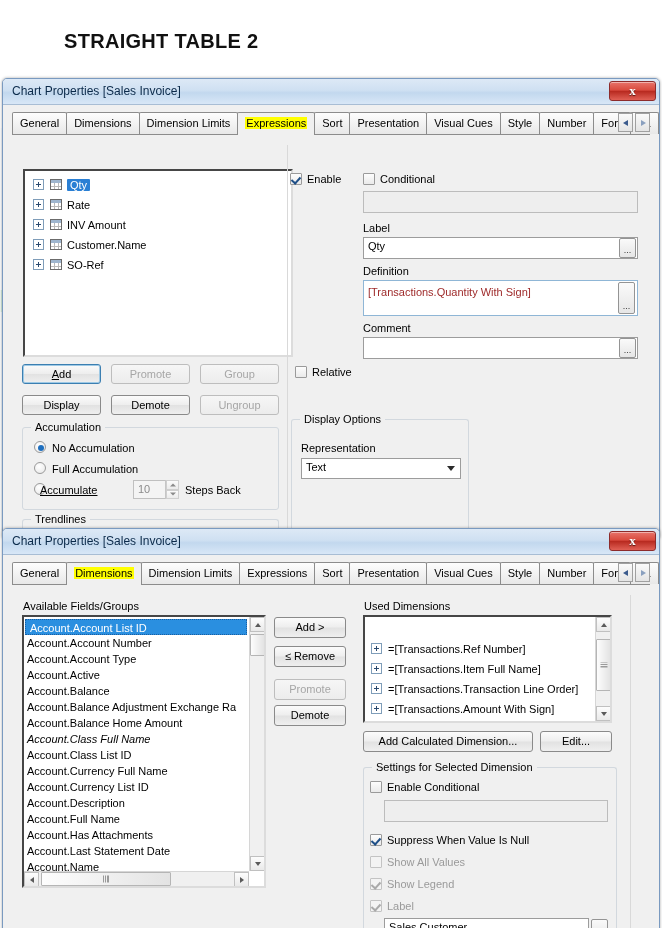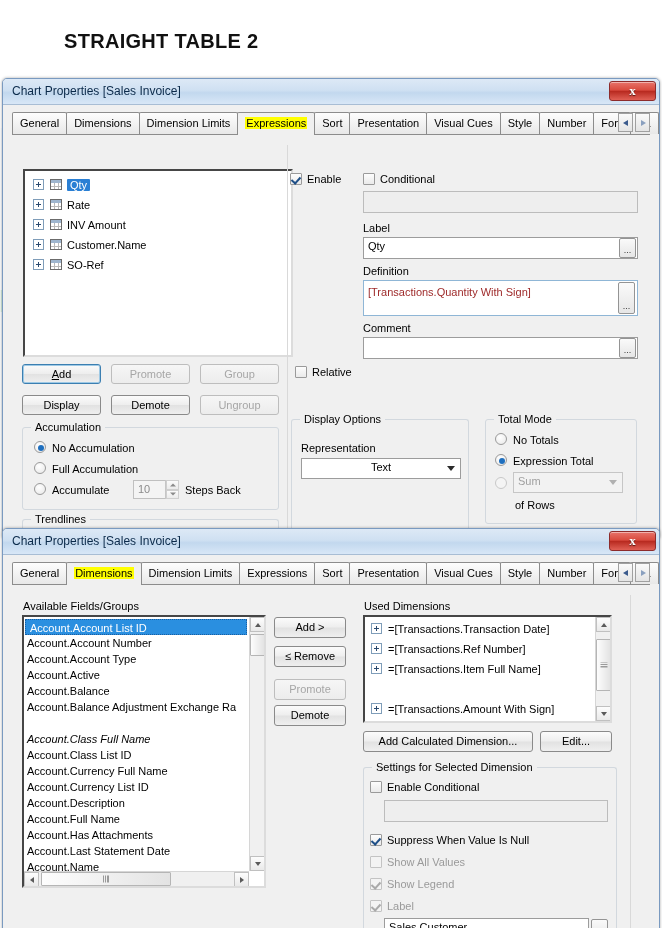--- a/index.html
+++ b/index.html
@@ -327,21 +327,21 @@
       <span>Ungroup</span>
     </div>
 
     <div class="group" style="left:19px; top:322px; width:257px; height:83px;">
       <div class="gtitle">Accumulation</div>
       <div class="rb sel" style="left:11px; top:13px;"></div>
       <div class="lbl" style="left:29px; top:14px;">No Accumulation</div>
       <div class="rb" style="left:11px; top:34px;"></div>
       <div class="lbl" style="left:29px; top:35px;">Full Accumulation</div>
       <div class="rb" style="left:11px; top:55px;"></div>
-      <div class="lbl" style="left:29px; top:56px;">Accumulate</div>
+      <div class="lbl" style="left:17px; top:56px;text-decoration:underline;">Accumulate</div>
       <div class="spin" style="left:110px; top:52px; width:46px; height:19px;">
         <span>10</span>
       </div>
       <div class="spinbtns" style="left:142px; top:52px; width:14px; height:19px;">
         <div class="su">
             <i></i>
           </div>
         <div class="sd">
             <i></i>
           </div>
@@ -406,44 +406,29 @@
     <div class="elipbtn" style="left:616px; top:233px; height:20px;">
       <span>...</span>
     </div>
 
     <div class="cb" style="left:292px; top:261px;"></div>
     <div class="lbl" style="left:309px; top:261px;">Relative</div>
 
     <div class="group" style="left:288px; top:314px; width:178px; height:146px; border-bottom:none;">
       <div class="gtitle">Display Options</div>
       <div class="lbl" style="left:9px; top:22px;">Representation</div>
-      <div class="combo" style="left:9px; top:38px; width:160px; height:21px;text-align:center;">
+      <div class="combo" style="left:9px; top:38px; width:160px; height:21px;">
         <span>Text</span>
         <span class="arrow">
             <i></i>
           </span>
       </div>
       <div class="lbl" style="left:9px; top:131px;">Image Formatting</div>
     </div>
 
-    <div class="group" style="left:482px; top:314px; width:152px; height:105px;">
-      <div class="gtitle">Total Mode</div>
-      <div class="rb" style="left:9px; top:13px;"></div>
-      <div class="lbl" style="left:27px; top:14px;">No Totals</div>
-      <div class="rb sel" style="left:9px; top:34px;"></div>
-      <div class="lbl" style="left:27px; top:35px;">Expression Total</div>
-      <div class="rb dis" style="left:9px; top:57px;"></div>
-      <div class="combo dis" style="left:27px; top:52px; width:110px; height:21px;">
-        <span>Sum</span>
-        <span class="arrow">
-            <i></i>
-          </span>
-      </div>
-      <div class="lbl" style="left:29px; top:79px;">of Rows</div>
-    </div>
 
   </div>
 </div>
 
 <div class="dialog" style="left:2px; top:528px; width:658px; height:404px;">
 
   <div class="titlebar">
     <div class="title">Chart Properties [Sales Invoice]</div>
     <div class="closebtn">
       <div class="x">x</div>
@@ -478,20 +463,21 @@
 
     <div class="lbl" style="left:20px; top:45px;">Available Fields/Groups</div>
 
     <div class="listbox inset" style="left:19px; top:60px; width:244px; height:273px;">
       <div class="lrow sel" style="top:2px; width:222px;">Account.Account List ID</div>
       <div class="lrow" style="top:18px;">Account.Account Number</div>
       <div class="lrow" style="top:34px;">Account.Account Type</div>
       <div class="lrow" style="top:50px;">Account.Active</div>
       <div class="lrow" style="top:66px;">Account.Balance</div>
       <div class="lrow" style="top:82px;">Account.Balance Adjustment Exchange Ra</div>
+      <div class="lrow" style="top:98px;">Account.Balance Home Amount</div>
       <div class="lrow" style="top:114px;font-style:italic;">Account.Class Full Name</div>
       <div class="lrow" style="top:130px;">Account.Class List ID</div>
       <div class="lrow" style="top:146px;">Account.Currency Full Name</div>
       <div class="lrow" style="top:162px;">Account.Currency List ID</div>
       <div class="lrow" style="top:178px;text-align:right;">Account.Description</div>
       <div class="lrow" style="top:194px;">Account.Full Name</div>
       <div class="lrow" style="top:210px;">Account.Has Attachments</div>
       <div class="lrow" style="top:226px;">Account.Last Statement Date</div>
       <div class="lrow" style="top:242px;">Account.Name</div>
       <div class="lrow" style="top:258px;">Account.Next Display Index</div>
@@ -526,31 +512,31 @@
     <div class="btn dis" style="left:271px; top:124px; width:72px; height:21px;">
       <span>Promote</span>
     </div>
     <div class="btn" style="left:271px; top:150px; width:72px; height:21px;">
       <span>Demote</span>
     </div>
 
     <div class="lbl" style="left:361px; top:45px;">Used Dimensions</div>
 
     <div class="listbox inset" style="left:360px; top:60px; width:249px; height:108px;">
-      <div class="trow" style="left:6px; top:3px;">
-        <span class="plusbox"></span>
-        <span>=[Transactions.Transaction Date]</span>
-      </div>
       <div class="trow" style="left:6px; top:43px;">
         <span class="plusbox"></span>
         <span>=[Transactions.Item Full Name]</span>
       </div>
       <div class="trow" style="left:6px; top:23px;">
         <span class="plusbox"></span>
         <span>=[Transactions.Ref Number]</span>
+      </div>
+      <div class="trow" style="left:6px; top:63px;">
+        <span class="plusbox"></span>
+        <span>=[Transactions.Transaction Line Order]</span>
       </div>
       <div class="trow" style="left:6px; top:83px;">
         <span class="plusbox"></span>
         <span>=[Transactions.Amount With Sign]</span>
       </div>
       <div class="vsb" style="right:0; top:0; bottom:0; width:15px;">
         <div class="sbbtn up" style="left:0; top:0;">
             <i></i>
           </div>
         <div class="sbthumb grip" style="left:0; top:22px; width:15px; height:52px;"></div>

